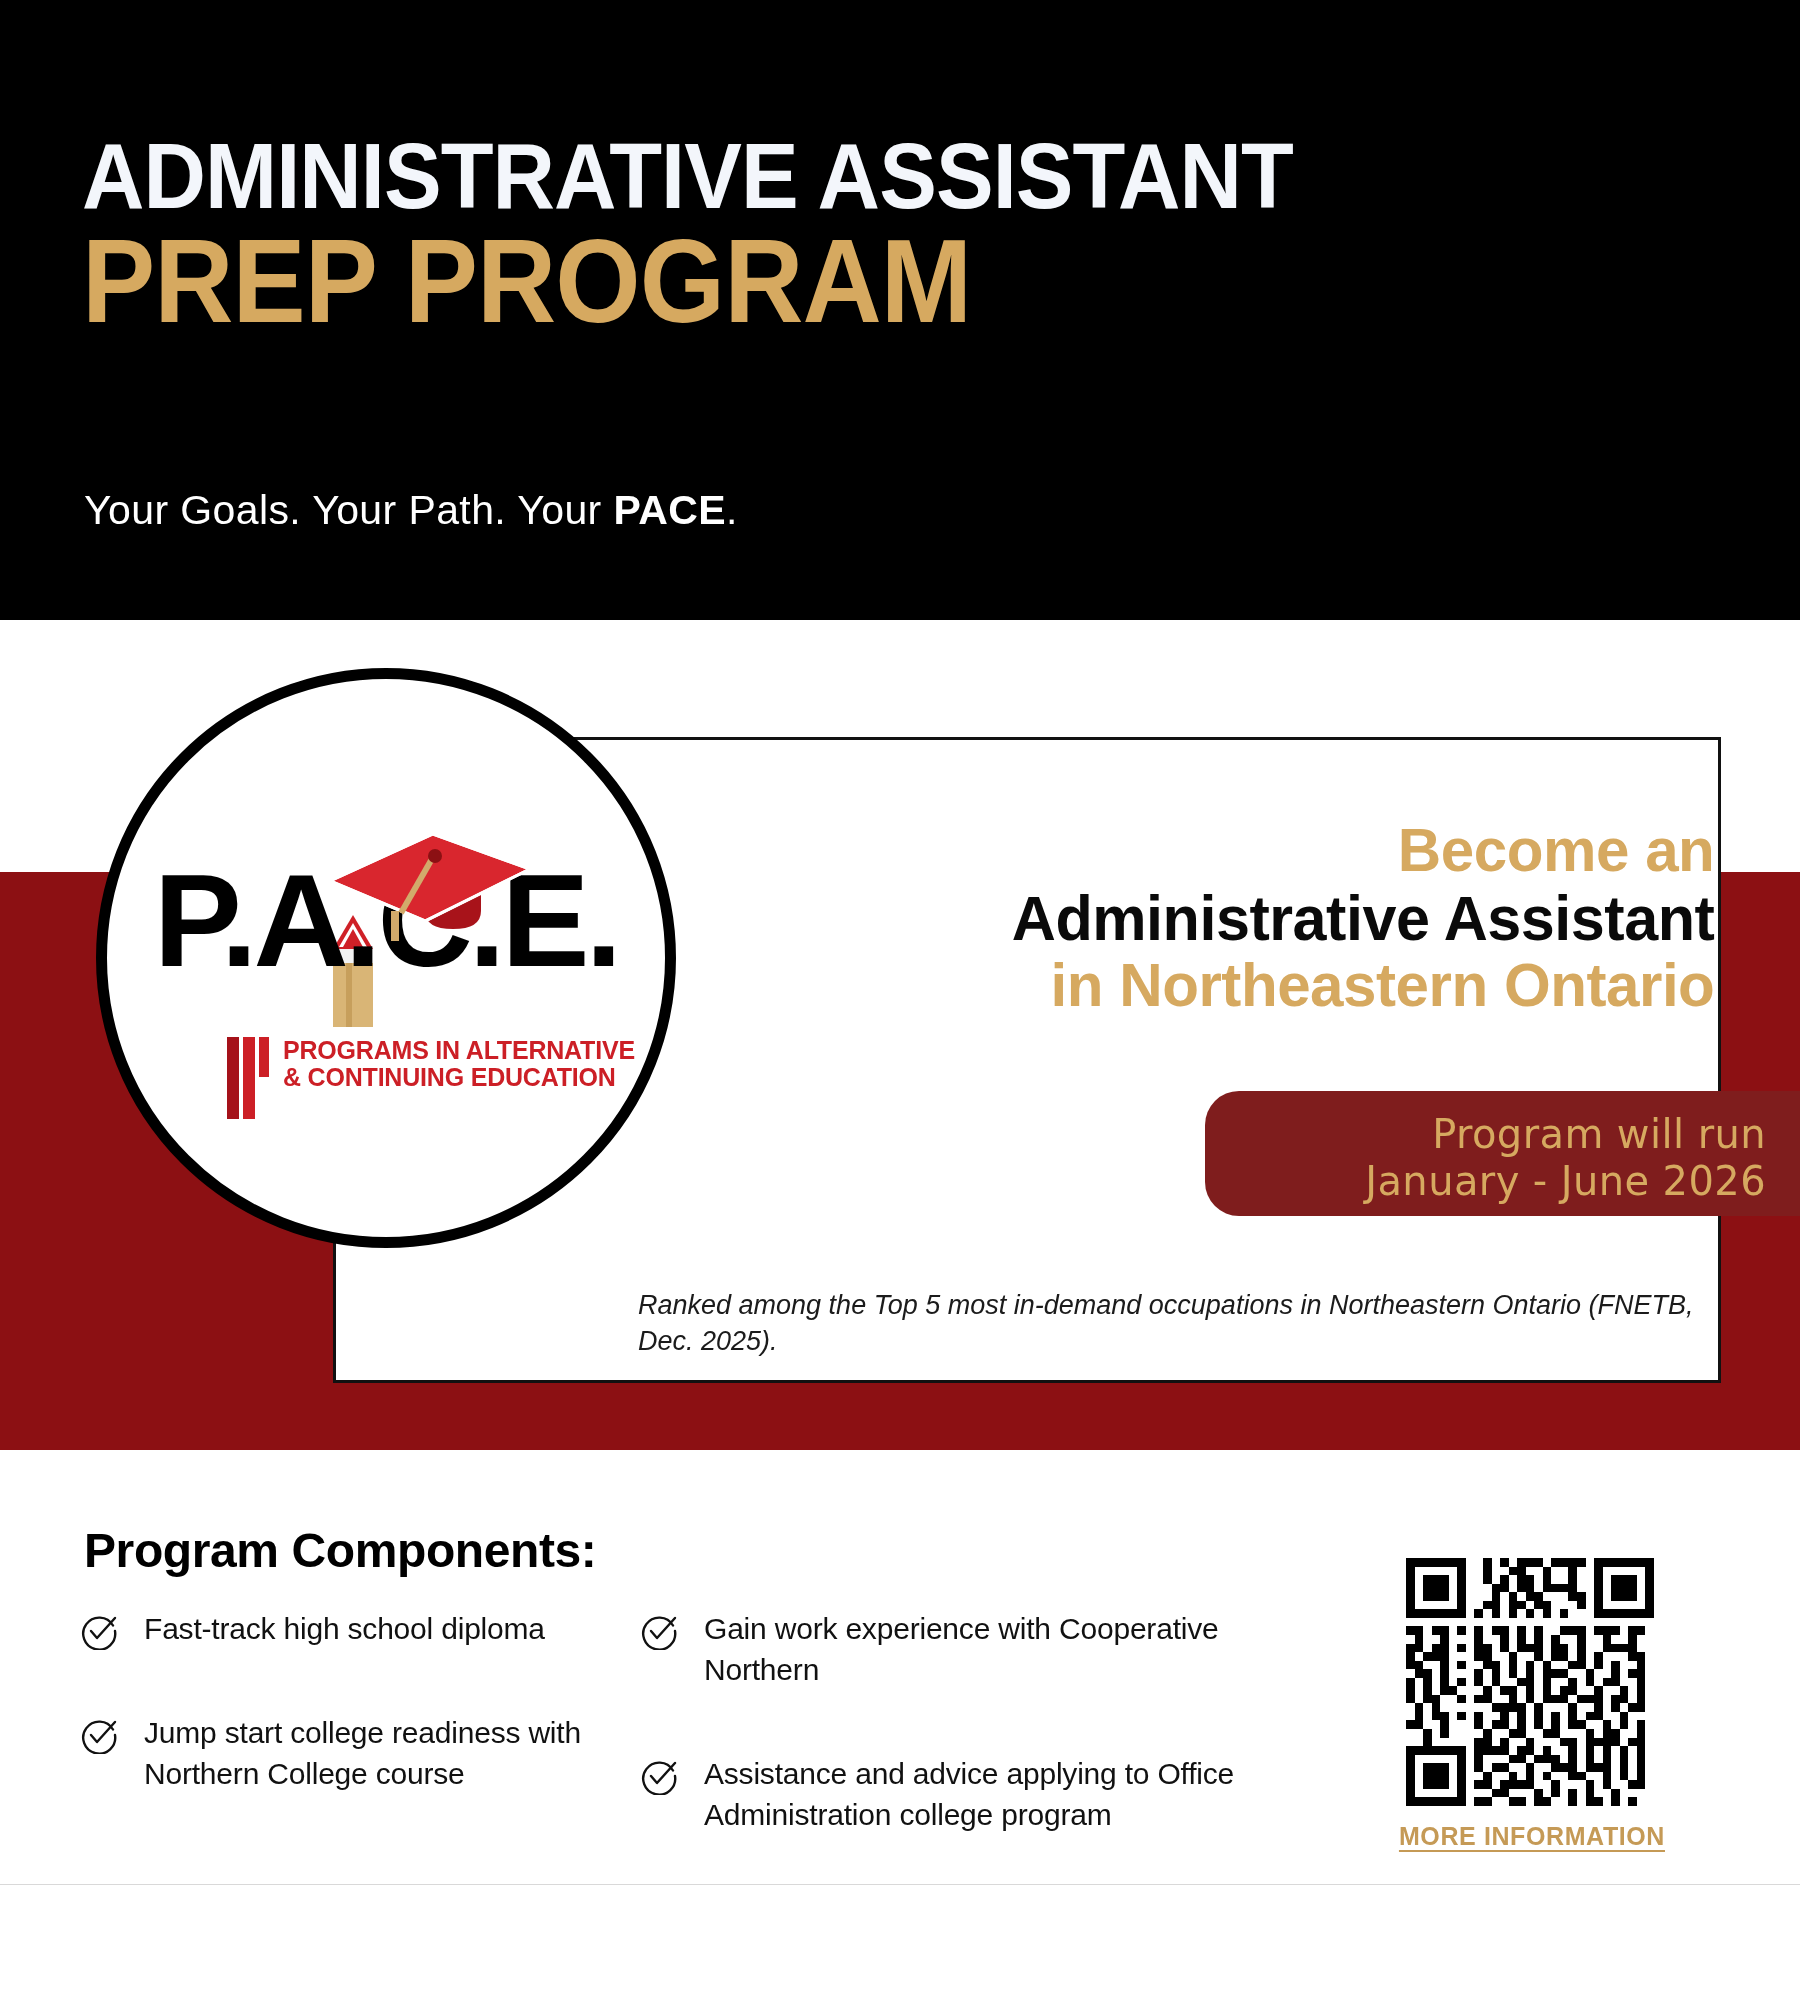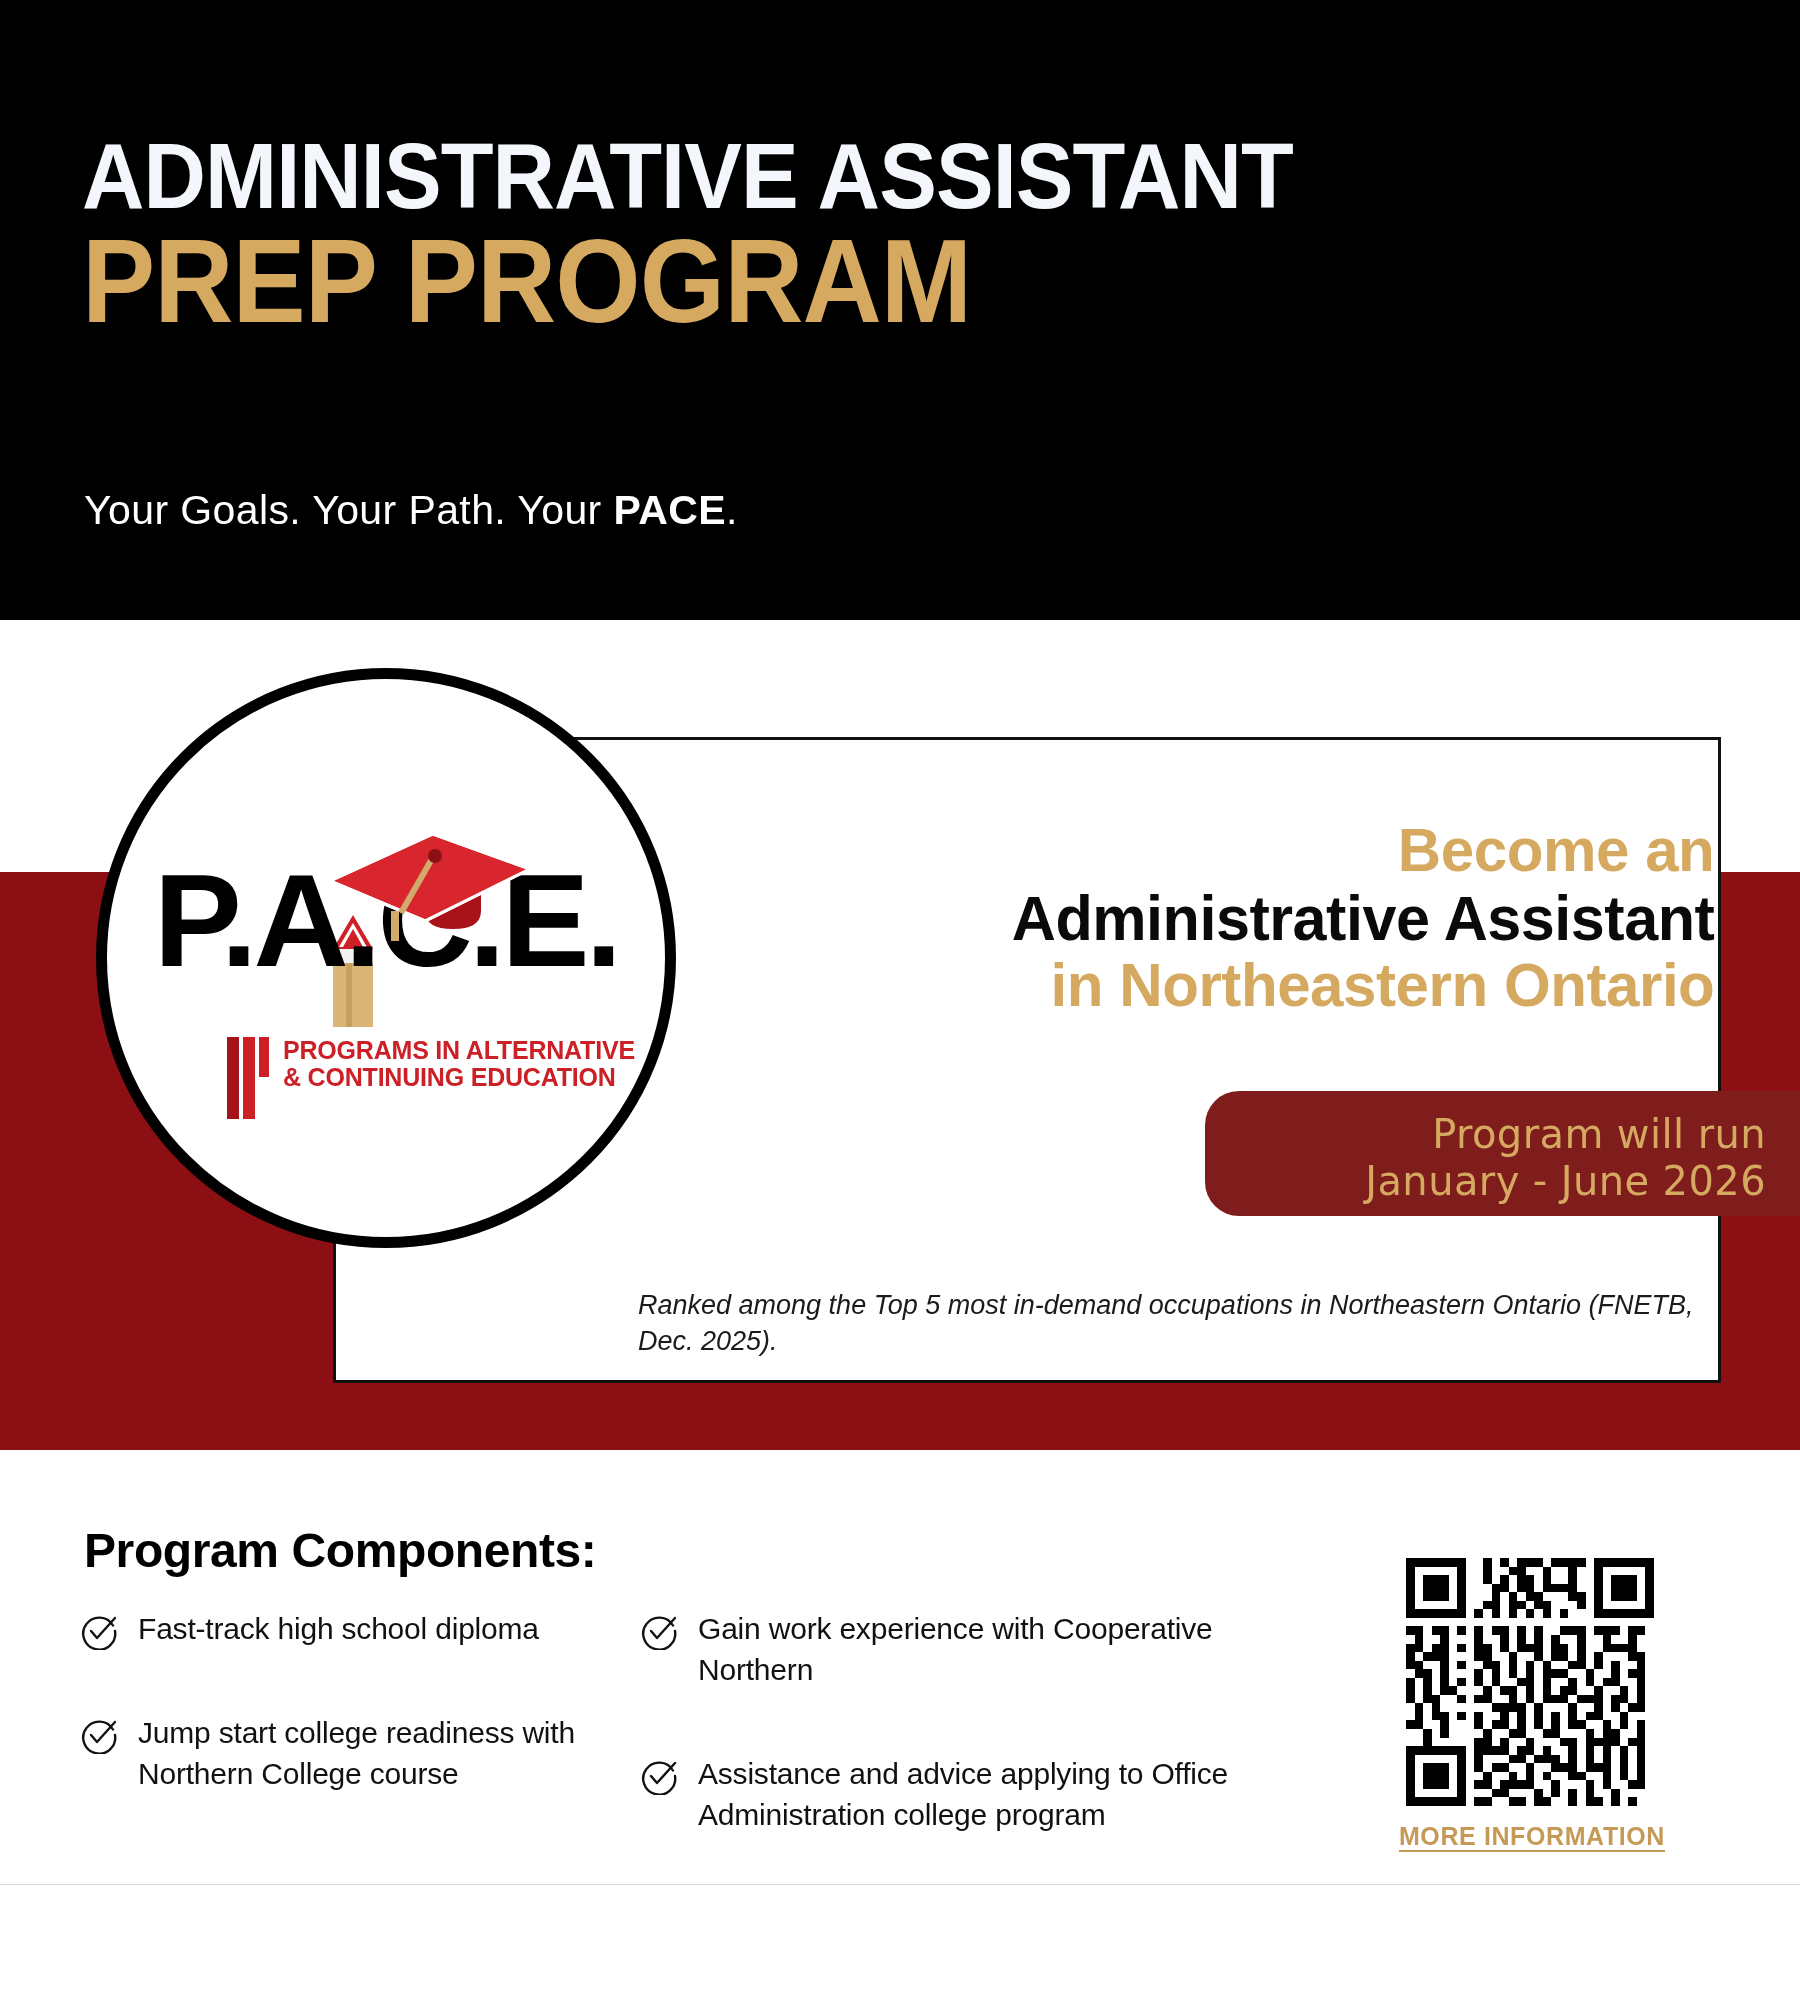--- a/index.html
+++ b/index.html
@@ -207,21 +207,21 @@
     left: 80px; top: 1608px;
     width: 1230px;
   }
   .comp-col { position: absolute; }
   .col-left  { left: 0px;   width: 560px; }
   .col-right { left: 560px; width: 640px; }
   .comp-item {
     position: relative;
     display: flex;
     align-items: flex-start;
-    gap: 20px;
+    gap: 26px;
     margin-bottom: 62px;
   }
   .check-icon {
     flex: 0 0 auto;
     width: 38px; height: 38px;
     margin-top: 4px;
   }
   .comp-text {
     font-size: 30px;
     line-height: 1.38;

